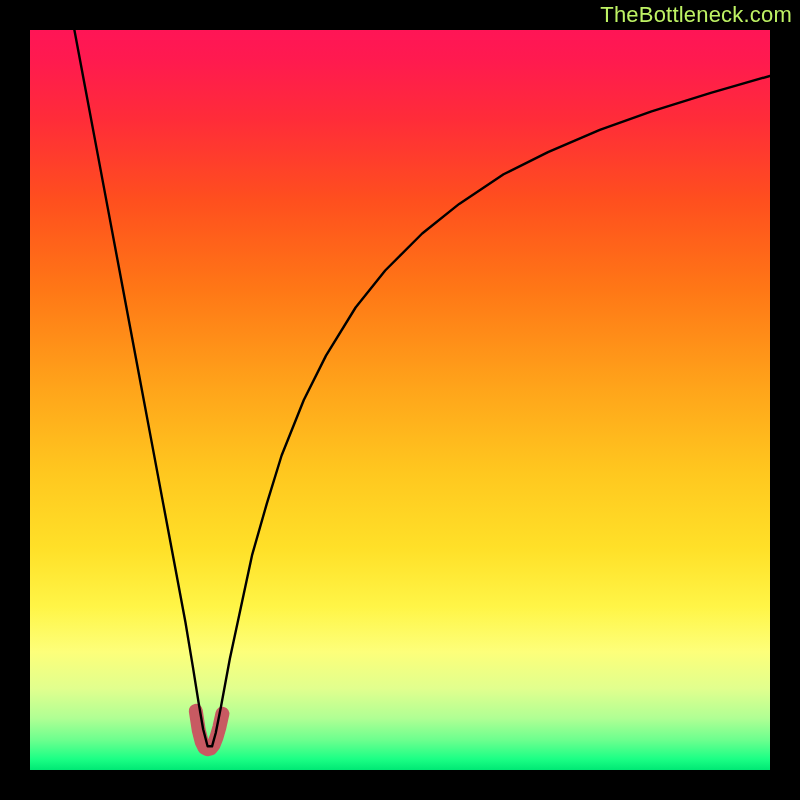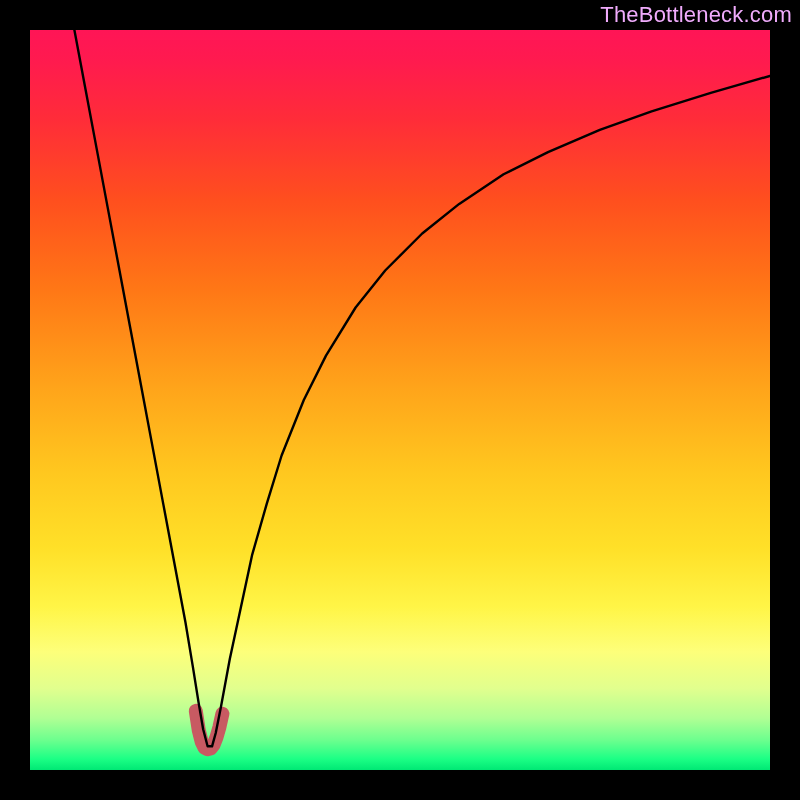--- a/index.html
+++ b/index.html
@@ -40,21 +40,21 @@
     width: 740px;
     height: 740px;
   }
   .watermark {
     position: absolute;
     top: 2px;
     right: 8px;
     font-family: Arial, Helvetica, sans-serif;
     font-size: 22px;
     font-weight: 500;
-    color: #f0abfc;
+    color: #bef264;
     letter-spacing: 0.2px;
   }
 </style>
 </head>
 <body>
 
 <div class="frame">
 
   <div class="plot-area">
 

